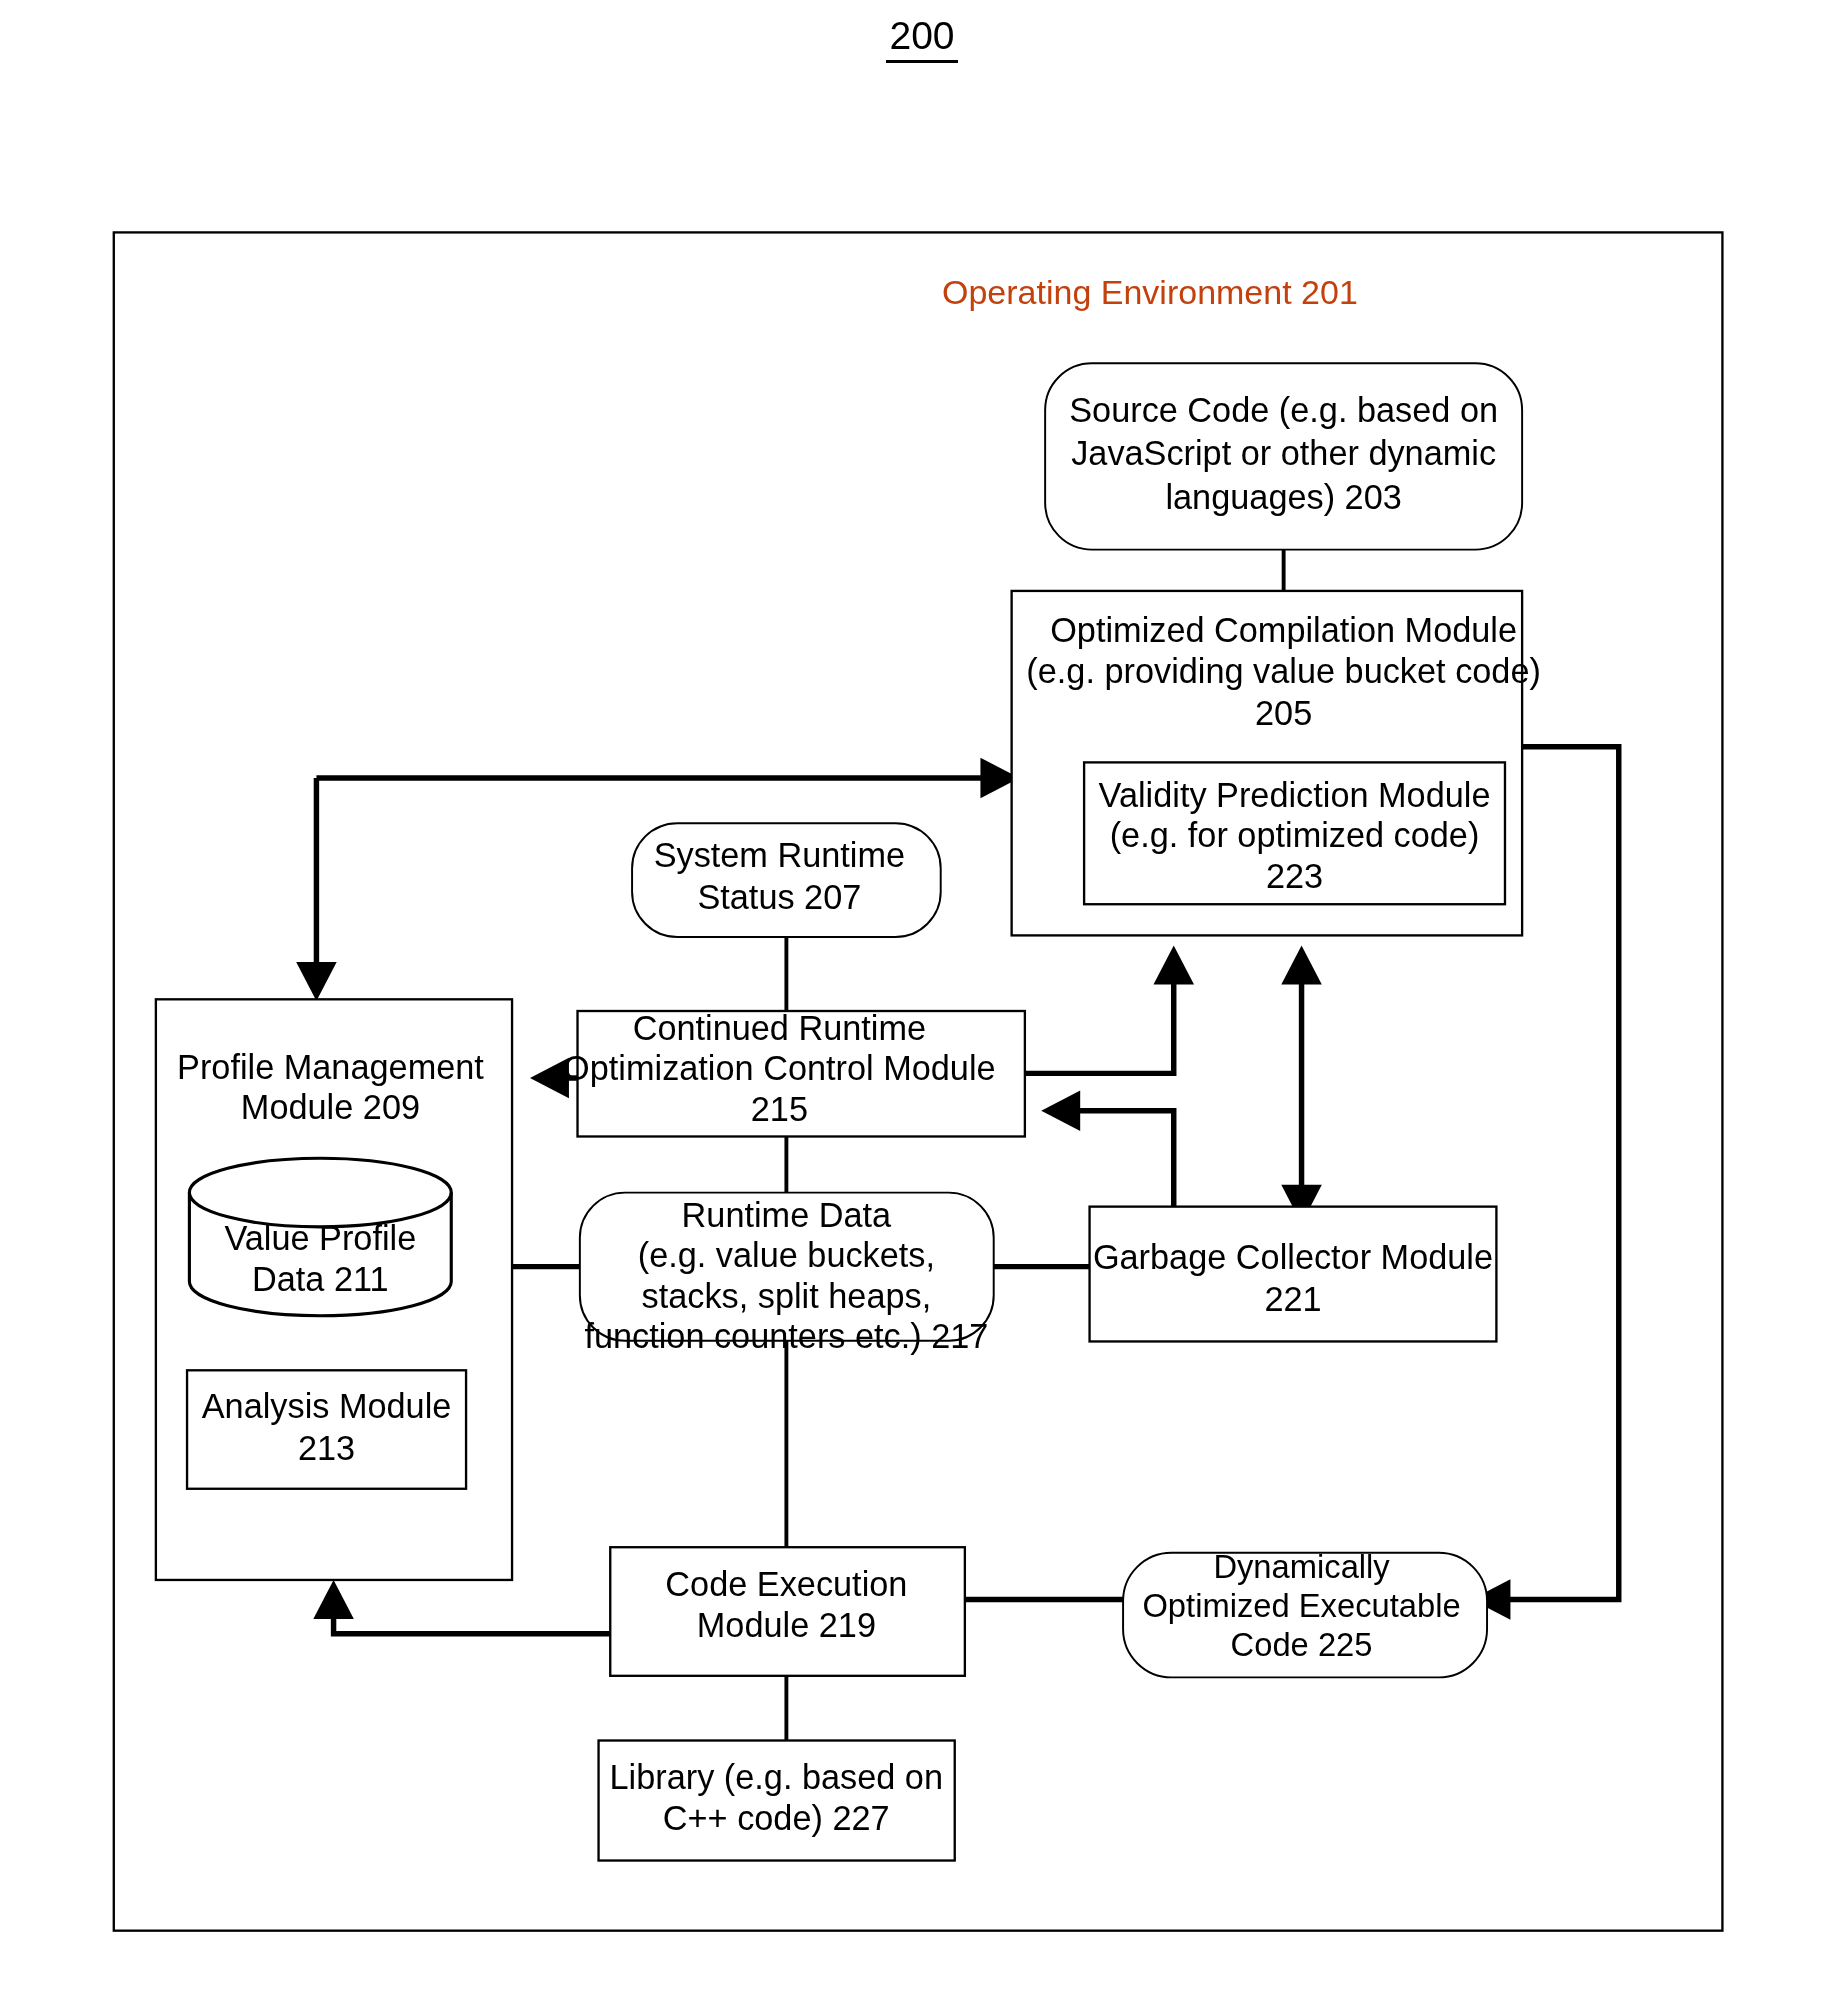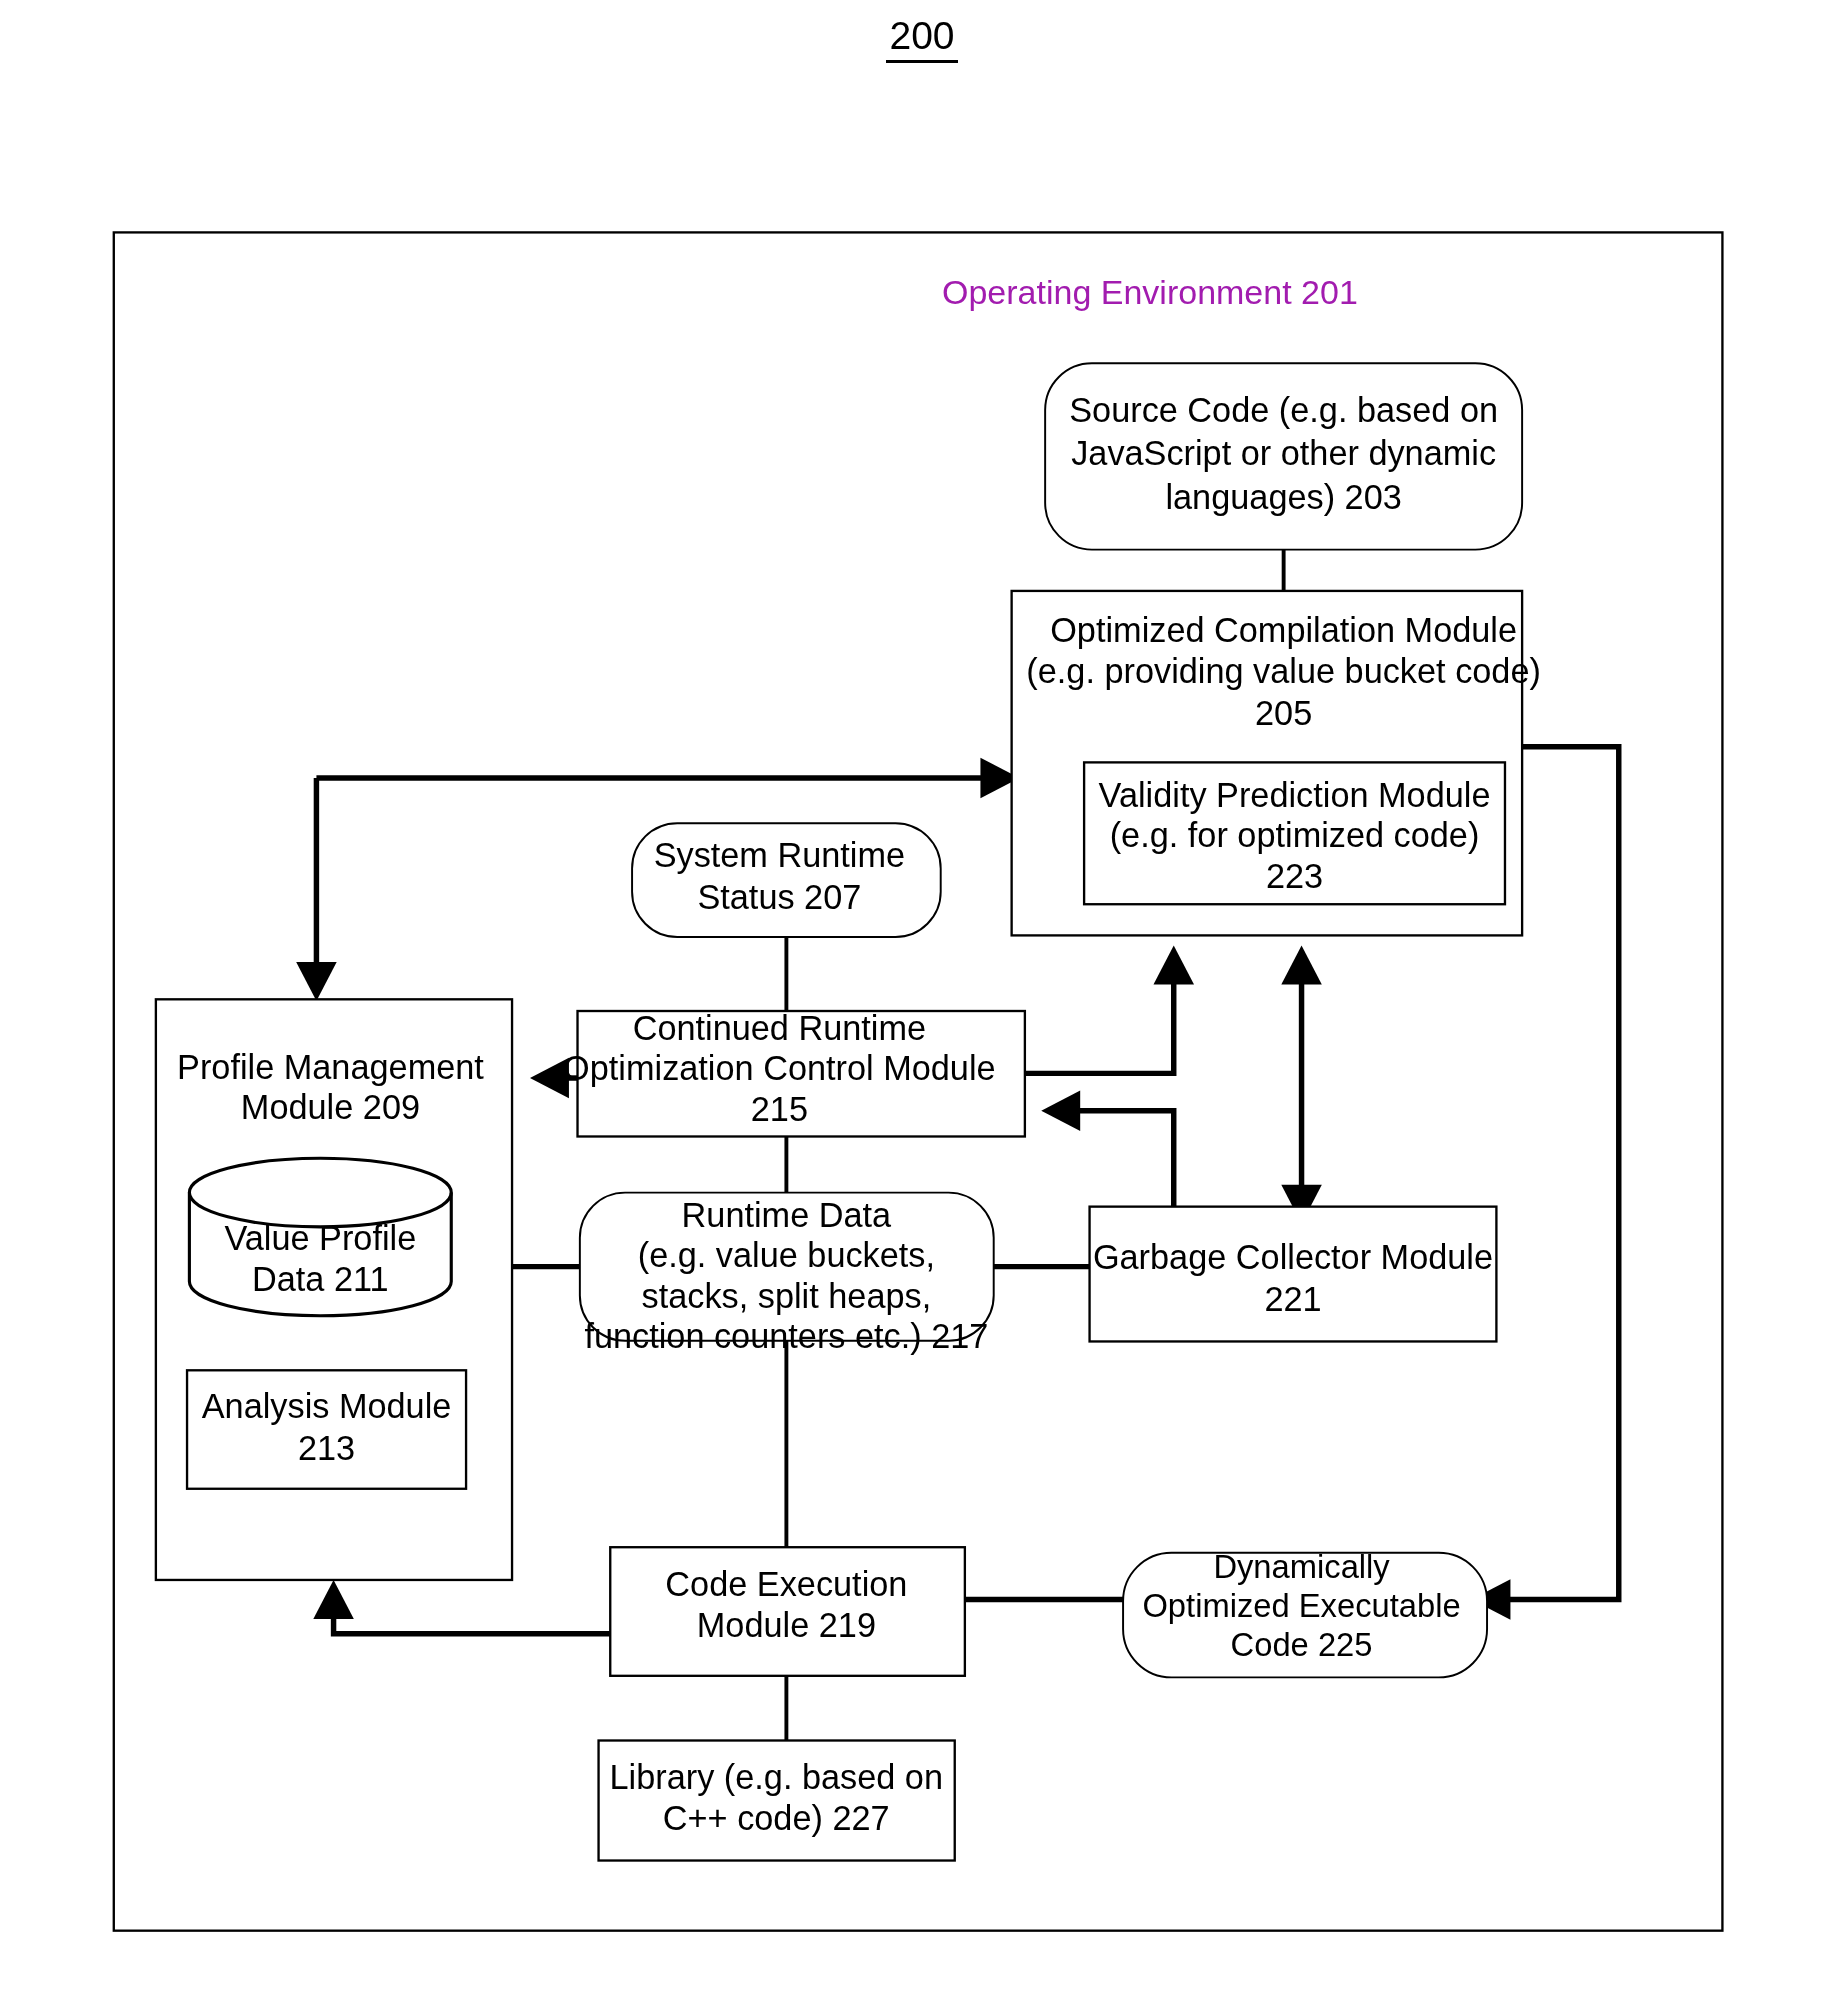--- a/index.html
+++ b/index.html
@@ -83,21 +83,21 @@
   .fig-title span {
     border-bottom: 3.9px solid #000000;
     padding: 0 3.1px 3.1px 3.1px;
     display: inline-block;
     line-height: 1.05;
   }
   .env-label {
     position: absolute;
     font-size: 34px;
     font-family: "Liberation Sans", sans-serif;
-    color: #a21caf;
+    color: #c2410c;
     white-space: nowrap;
   }
 </style>
 </head>
 <body>
 
 <div id="figure-root">
 
   <div class="fig-title"><span>200</span></div>
 

